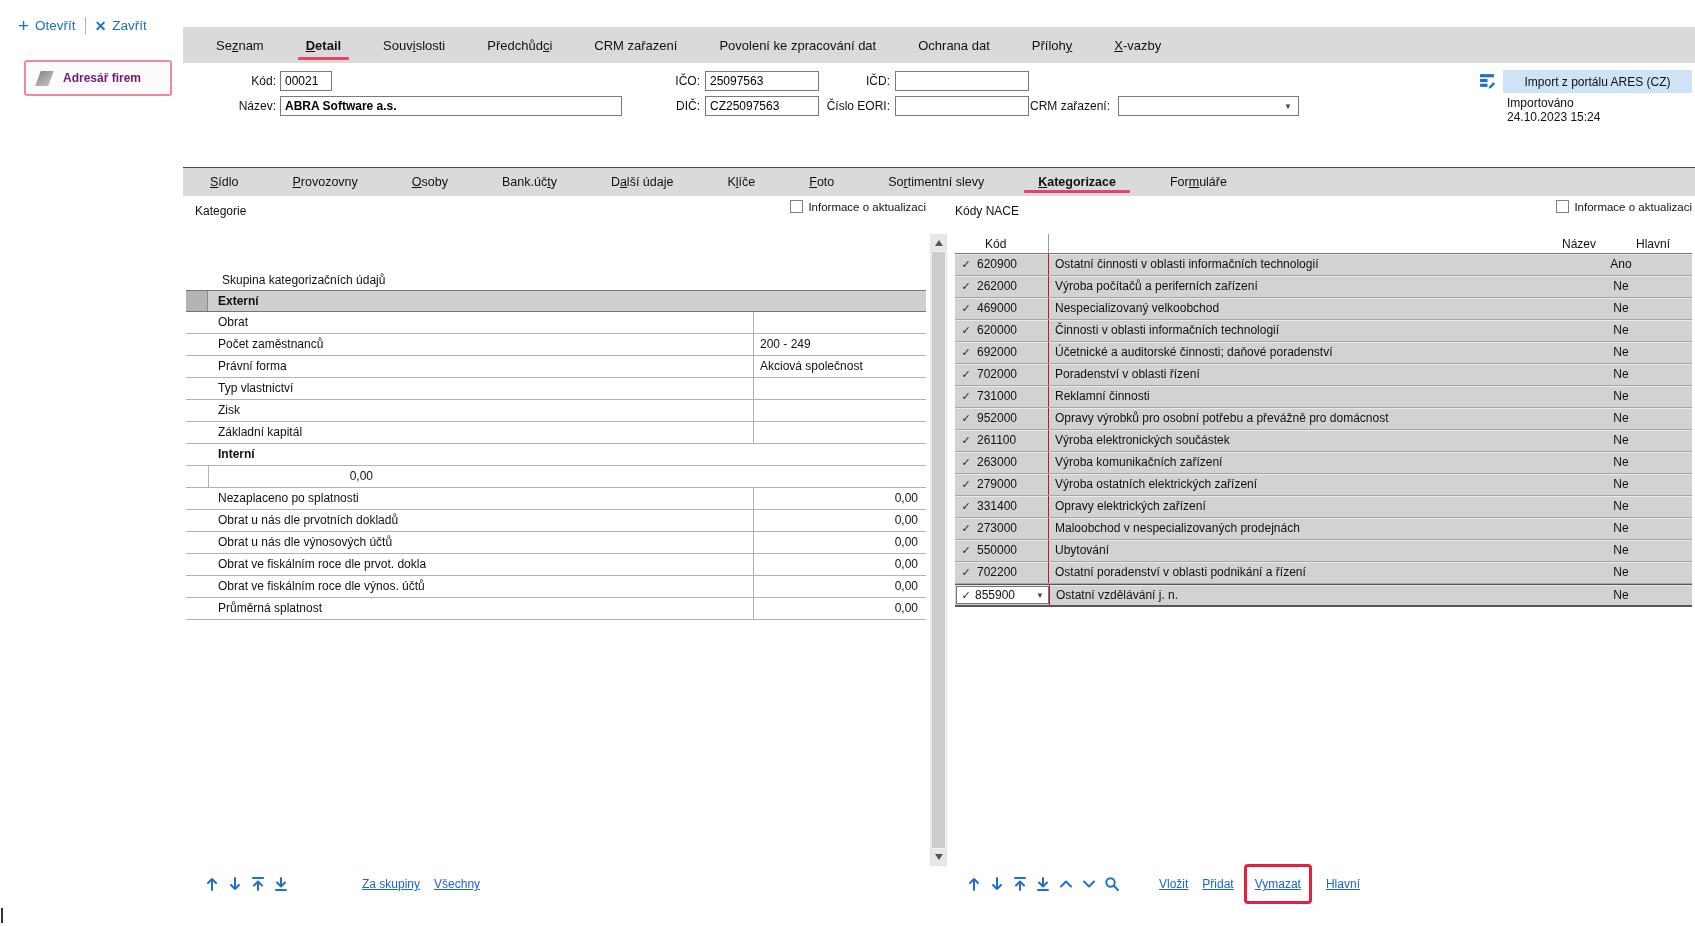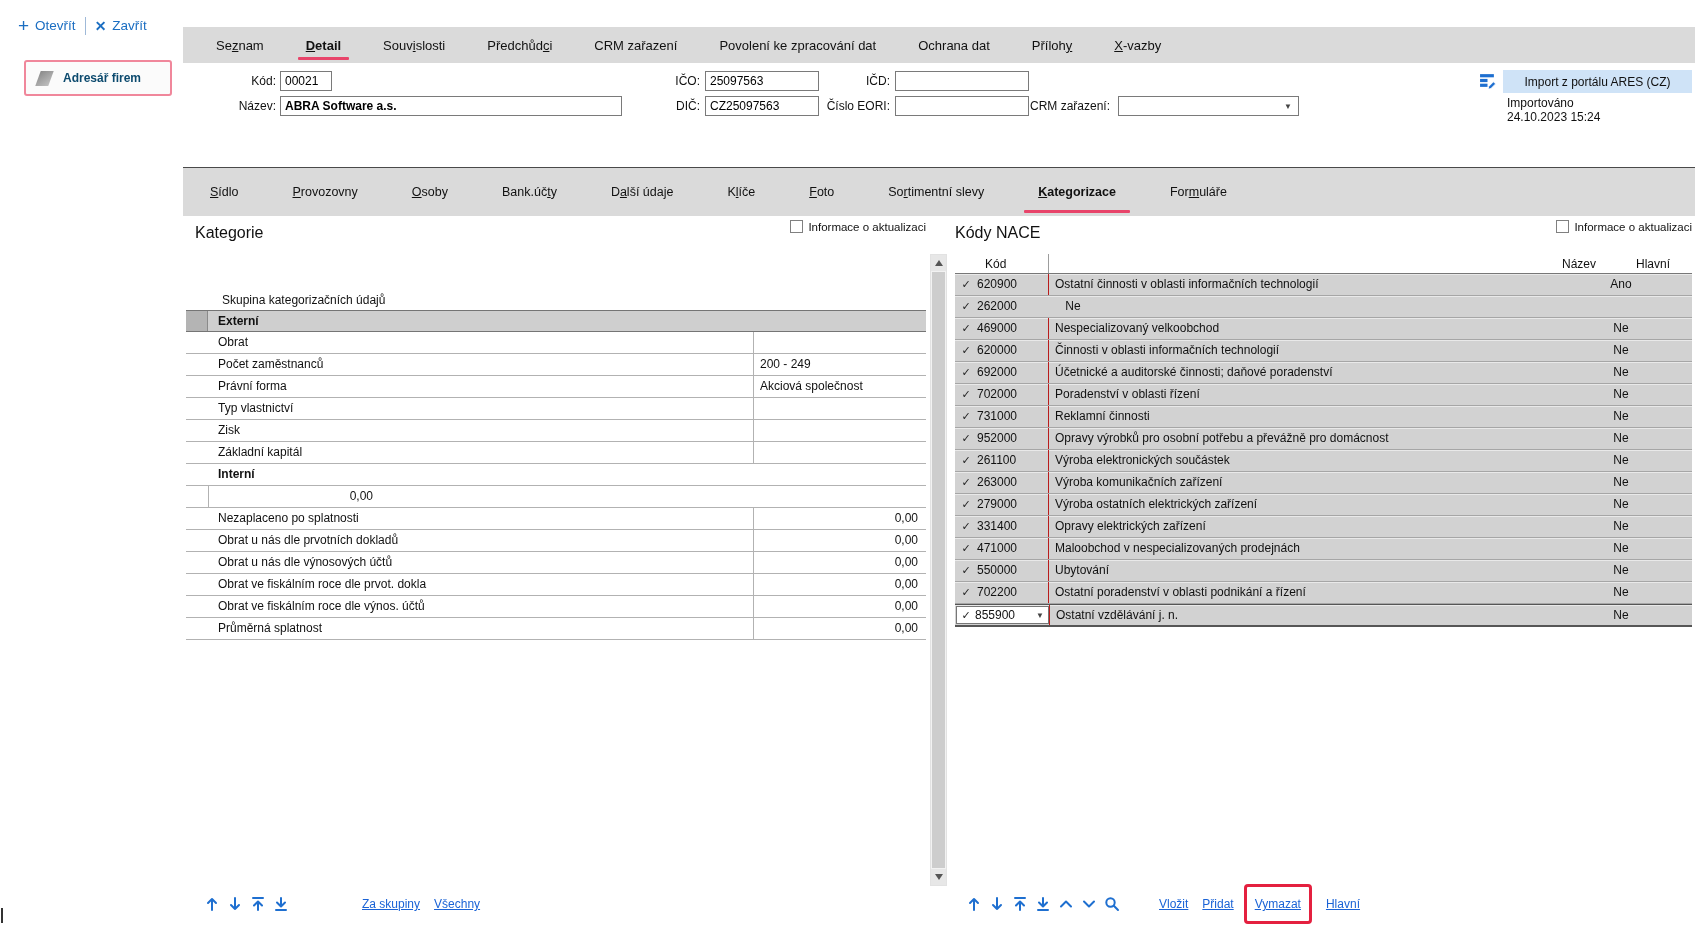--- a/index.html
+++ b/index.html
@@ -11,45 +11,45 @@
   
   .sidebar { position:absolute; left:0; top:0; width:183px; height:926px; background:#fff; }
   .side-toolbar { display:flex; align-items:center; gap:9px; padding:16px 0 0 18px; color:#1b6ec2; font-size:13.5px; }
   .tb-btn { display:flex; align-items:center; gap:6px; cursor:pointer; white-space:nowrap; }
   .plus-glyph { font-size:19px; line-height:1; font-weight:400; }
   .x-glyph { font-size:14px; font-weight:700; }
   .tb-sep { width:1px; height:18px; background:#9fb9d8; }
   .module-tab { position:absolute; left:24px; top:60px; width:148px; height:36px; background:#fbfbfb;
     border:2px solid #f0879b; border-radius:3px; display:flex; align-items:center; padding-left:12px; gap:12px; }
   .module-icon { width:13px; height:15px; background:linear-gradient(135deg,#8a8a8a,#c0c0c0); transform:skewX(-20deg); }
-  .module-label { font-size:12px; font-weight:700; color:#0c4a6e; }
+  .module-label { font-size:12px; font-weight:700; color:#701a75; }
   
   .main { position:absolute; left:183px; top:27px; width:1512px; height:884px; }
   .tabbar { background:#dadada; display:flex; align-items:stretch; }
   .tb1 { height:36px; padding-left:12px; }
-  .tb2 { height:48px;align-items:flex-end; }
+  .tb2 { height:28px;align-items:flex-end; }
   .tab { position:relative; display:flex; align-items:center; height:100%; padding:0 21px; font-size:13px; cursor:pointer; white-space:nowrap; }
   .tb2 .tab { padding:0 27px; font-size:12.5px; }
   .tab.active .lbl { font-weight:700; }
   .tab-underline { position:absolute; left:13px; right:13px; bottom:3px; height:3px; background:#e8446a; border-radius:1px; }
   
   .formpanel { position:relative; height:105px; background:#fff; border-bottom:1px solid #4a4a4a; }
   .f-label { position:absolute; text-align:right; font-size:12px; line-height:20px; white-space:nowrap; }
   .f-input { position:absolute; height:20px; border:1px solid #7a7a7a; font-size:12px; padding:0 4px;
     font-family:"Liberation Sans",sans-serif; background:#fff; outline:none; }
   .f-input.bold { font-weight:700; }
   .combo-box { position:absolute; height:20px; border:1px solid #7a7a7a; background:#fff; display:flex; align-items:center; cursor:pointer; }
   .combo-box .arrow { margin-left:auto; padding-right:6px; font-size:8px; color:#444; }
   .import-icon { position:absolute; cursor:pointer; }
   .import-btn { position:absolute; height:23px; background:#cfe3f7; font-size:12px; display:flex;
     align-items:center; justify-content:center; cursor:pointer; }
   .imported-note { position:absolute; font-size:12px; line-height:14px; }
   
   .content { position:relative; background:#fff; height:709px; }
-  .ptitle { position:absolute; font-size:16px;text-align:right; }
+  .ptitle { position:absolute; font-size:12px;text-align:right; }
   .upd { position:absolute; display:flex; align-items:center; gap:5px; font-size:11.5px; white-space:nowrap; }
   .cb { width:13px; height:13px; border:1px solid #808080; background:#fff; flex:0 0 auto; cursor:pointer; }
   
   .ltable { position:absolute; left:3px; top:38px; width:740px; background:#fff;margin-top:36px; }
   .lt-header { height:20px; line-height:20px; padding-left:36px; font-size:12px; }
   .lrow { display:flex; height:22px; line-height:21px; border-bottom:1px solid #b2b2b2; font-size:12px; cursor:default; }
   .lrow .sel { width:22px; flex:0 0 auto; }
   .lrow .llabel { flex:1; padding-left:10px; white-space:nowrap; overflow:hidden; }
   .lrow .lvalue { width:173px; flex:0 0 auto; border-left:1px solid #b2b2b2; padding:0 8px 0 6px; white-space:nowrap; }
   .lrow .lvalue.num { text-align:right; }
@@ -326,20 +326,21 @@
         </div>
         <div class="nrow">
             <span class="ncheck">✓</span>
             <span class="ncode">620900</span>
             <span class="nname">Ostatní činnosti v oblasti informačních technologií</span>
             <span class="nmain">Ano</span>
           </div>
         <div class="nrow">
             <span class="ncheck">✓</span>
             <span class="ncode">262000</span>
+            <span class="nname">Výroba počítačů a periferních zařízení</span>
             <span class="nmain">Ne</span>
           </div>
         <div class="nrow">
             <span class="ncheck">✓</span>
             <span class="ncode">469000</span>
             <span class="nname">Nespecializovaný velkoobchod</span>
             <span class="nmain">Ne</span>
           </div>
         <div class="nrow">
             <span class="ncheck">✓</span>
@@ -390,21 +391,21 @@
             <span class="nmain">Ne</span>
           </div>
         <div class="nrow">
             <span class="ncheck">✓</span>
             <span class="ncode">331400</span>
             <span class="nname">Opravy elektrických zařízení</span>
             <span class="nmain">Ne</span>
           </div>
         <div class="nrow">
             <span class="ncheck">✓</span>
-            <span class="ncode">471000</span>
+            <span class="ncode">273000</span>
             <span class="nname">Maloobchod v nespecializovaných prodejnách</span>
             <span class="nmain">Ne</span>
           </div>
         <div class="nrow">
             <span class="ncheck">✓</span>
             <span class="ncode">550000</span>
             <span class="nname">Ubytování</span>
             <span class="nmain">Ne</span>
           </div>
         <div class="nrow">

